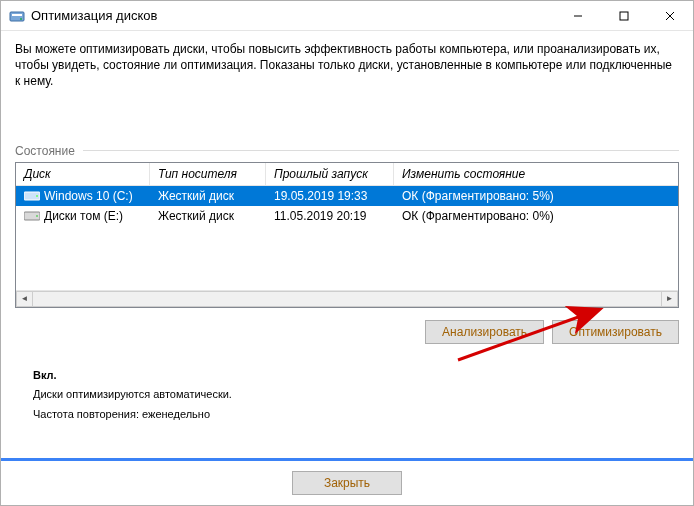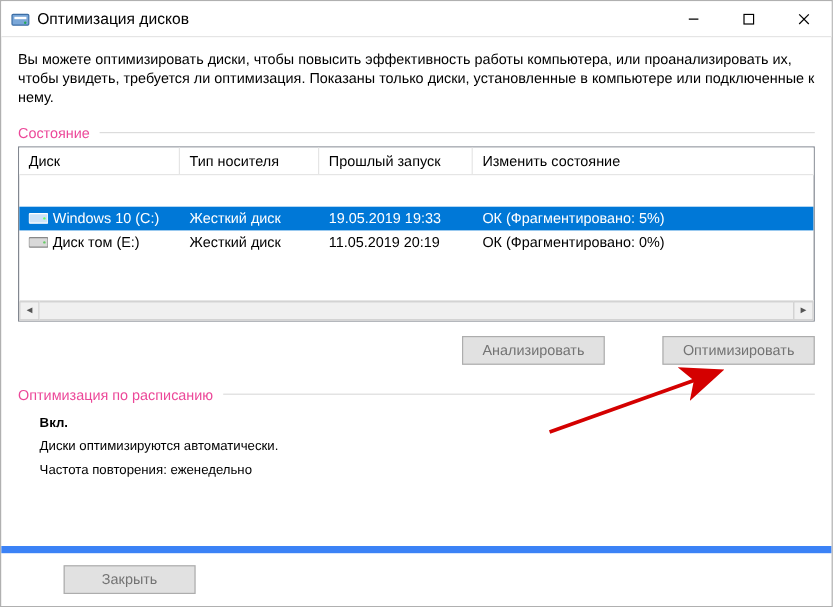--- a/index.html
+++ b/index.html
@@ -29,57 +29,57 @@
   .titlebar .spacer { flex:1; }
   .winbtn {
     width:46px; height:30px; display:flex; align-items:center; justify-content:center;
     font-family: "Segoe UI Symbol", sans-serif; font-size:10px; color:#333;
     cursor:default;
   }
 
   .content { padding:10px 14px 0 14px; flex:1; display:flex; flex-direction:column; }
   .intro { font-size:12px; line-height:1.35; color:#000; margin-bottom:14px; }
 
-  .section-label { font-size:12px; color:#ec4899; margin-bottom:4px; display:flex; align-items:center; }
+  .section-label { font-size:12px; color:#737373; margin-bottom:4px; display:flex; align-items:center;margin-top:40px; }
   .section-label .line { flex:1; height:1px; background:#dcdcdc; margin-left:8px; }
 
   .listbox {
     border:1px solid #828790; background:#fff; height:146px;
     display:flex; flex-direction:column; margin-bottom:2px;
   }
   .lb-header {
     display:flex; font-size:12px; background:#fff; border-bottom:1px solid #e5e5e5;
   }
-  .lb-header > div { padding:4px 8px; border-right:1px solid #e5e5e5; }
+  .lb-header > div { padding:4px 8px; border-right:1px solid #e5e5e5;font-style:italic; }
   .lb-header > div:last-child { border-right:none; flex:1; }
   .col-disk{ width:134px; } .col-media{ width:116px; } .col-last{ width:128px; } .col-state{ flex:1; }
 
-  .lb-rows { flex:1; overflow:hidden;margin-top:26px; }
+  .lb-rows { flex:1; overflow:hidden; }
   .lb-row { display:flex; font-size:12px; height:20px; align-items:center; }
   .lb-row > div { padding:0 8px; white-space:nowrap; overflow:hidden; }
   .lb-row .col-disk { display:flex; align-items:center; gap:4px; }
   .lb-row.sel { background:#0078d7; color:#fff; }
   .drive-icon { width:16px; height:12px; display:inline-block; }
 
   .lb-scroll { height:17px; border-top:1px solid #e5e5e5; display:flex; align-items:stretch; background:#f0f0f0; }
   .sc-btn { width:17px; display:flex; align-items:center; justify-content:center; background:#f0f0f0; border:1px solid #cdcdcd; font-size:8px; color:#555; }
   .sc-track { flex:1; background:#f0f0f0; border-top:1px solid #cdcdcd; border-bottom:1px solid #cdcdcd;}
 
   .btnrow { display:flex; justify-content:flex-end; gap:8px; margin:10px 0 18px 0; }
   button.win {
     font: 12px "Segoe UI", Tahoma, sans-serif;
-    background:#e1e1e1; border:1px solid #adadad; color:#737373;
-    padding:4px 16px; min-width:110px; height:24px; cursor:default;margin-left:40px;
+    background:#e1e1e1; border:1px solid #adadad; color:#a16207;
+    padding:4px 16px; min-width:110px; height:24px; cursor:default;
   }
 
   .sched-body { padding:4px 0 0 18px; font-size:11px; line-height:1.8; }
   .sched-row { display:flex; justify-content:space-between; align-items:flex-start; }
   .bold { font-weight:600; }
 
-  .footer { border-top:6px solid #3b82f6; padding:10px 12px; display:flex; justify-content:flex-start; }
+  .footer { border-top:3px solid #3b82f6; padding:10px 2px; display:flex; justify-content:center; }
 
   
   .arrow-overlay { position:absolute; pointer-events:none; }
 </style>
 </head>
 <body>
 
 <div class="titlebar">
   <span class="icon">
     <svg width="16" height="16">
@@ -102,21 +102,21 @@
     </div>
   <div class="winbtn close">
       <svg width="10" height="10">
         <line x1="1" y1="1" x2="9" y2="9" stroke="#000" stroke-width="1"></line>
         <line x1="9" y1="1" x2="1" y2="9" stroke="#000" stroke-width="1"></line>
       </svg>
     </div>
 </div>
 
 <div class="content">
-  <div class="intro">Вы можете оптимизировать диски, чтобы повысить эффективность работы компьютера, или проанализировать их, чтобы увидеть, требуется ли оптимизация. Показаны только диски, установленные в компьютере или подключенные к нему.</div>
+  <div class="intro">Вы можете оптимизировать диски, чтобы повысить эффективность работы компьютера, или проанализировать их, чтобы увидеть, состояние ли оптимизация. Показаны только диски, установленные в компьютере или подключенные к нему.</div>
 
   <div class="section-label">
     <span>Состояние</span>
       <span class="line"></span>
   </div>
 
   <div class="listbox">
     <div class="lb-header">
       <div class="col-disk">Диск</div>
       <div class="col-media">Тип носителя</div>
@@ -135,43 +135,39 @@
         <div class="col-media">Жесткий диск</div>
         <div class="col-last">19.05.2019 19:33</div>
         <div class="col-state">ОК (Фрагментировано: 5%)</div>
       </div>
       <div class="lb-row">
         <div class="col-disk">
             <span class="drive-icon"><svg width="16" height="12">
                 <rect x="0" y="2" width="16" height="8" rx="1" fill="#d9d9d9" stroke="#888"></rect>
                 <circle cx="13" cy="6" r="1" fill="#6c6"></circle>
               </svg></span>
-            <span>Диск том (E:)</span>
+            <span>Диски том (E:)</span>
           </div>
         <div class="col-media">Жесткий диск</div>
         <div class="col-last">11.05.2019 20:19</div>
         <div class="col-state">ОК (Фрагментировано: 0%)</div>
       </div>
     </div>
     <div class="lb-scroll">
       <div class="sc-btn">◄</div>
       <div class="sc-track"></div>
       <div class="sc-btn">►</div>
     </div>
   </div>
 
   <div class="btnrow">
     <button class="win">Анализировать</button>
     <button class="win">Оптимизировать</button>
   </div>
 
-  <div class="section-label">
-    <span>Оптимизация по расписанию</span>
-      <span class="line"></span>
-  </div>
 
   <div class="sched-row">
     <div class="sched-body">
       <div class="bold">Вкл.</div>
       <div>Диски оптимизируются автоматически.</div>
       <div>Частота повторения: еженедельно</div>
     </div>
   </div>
 </div>
 

